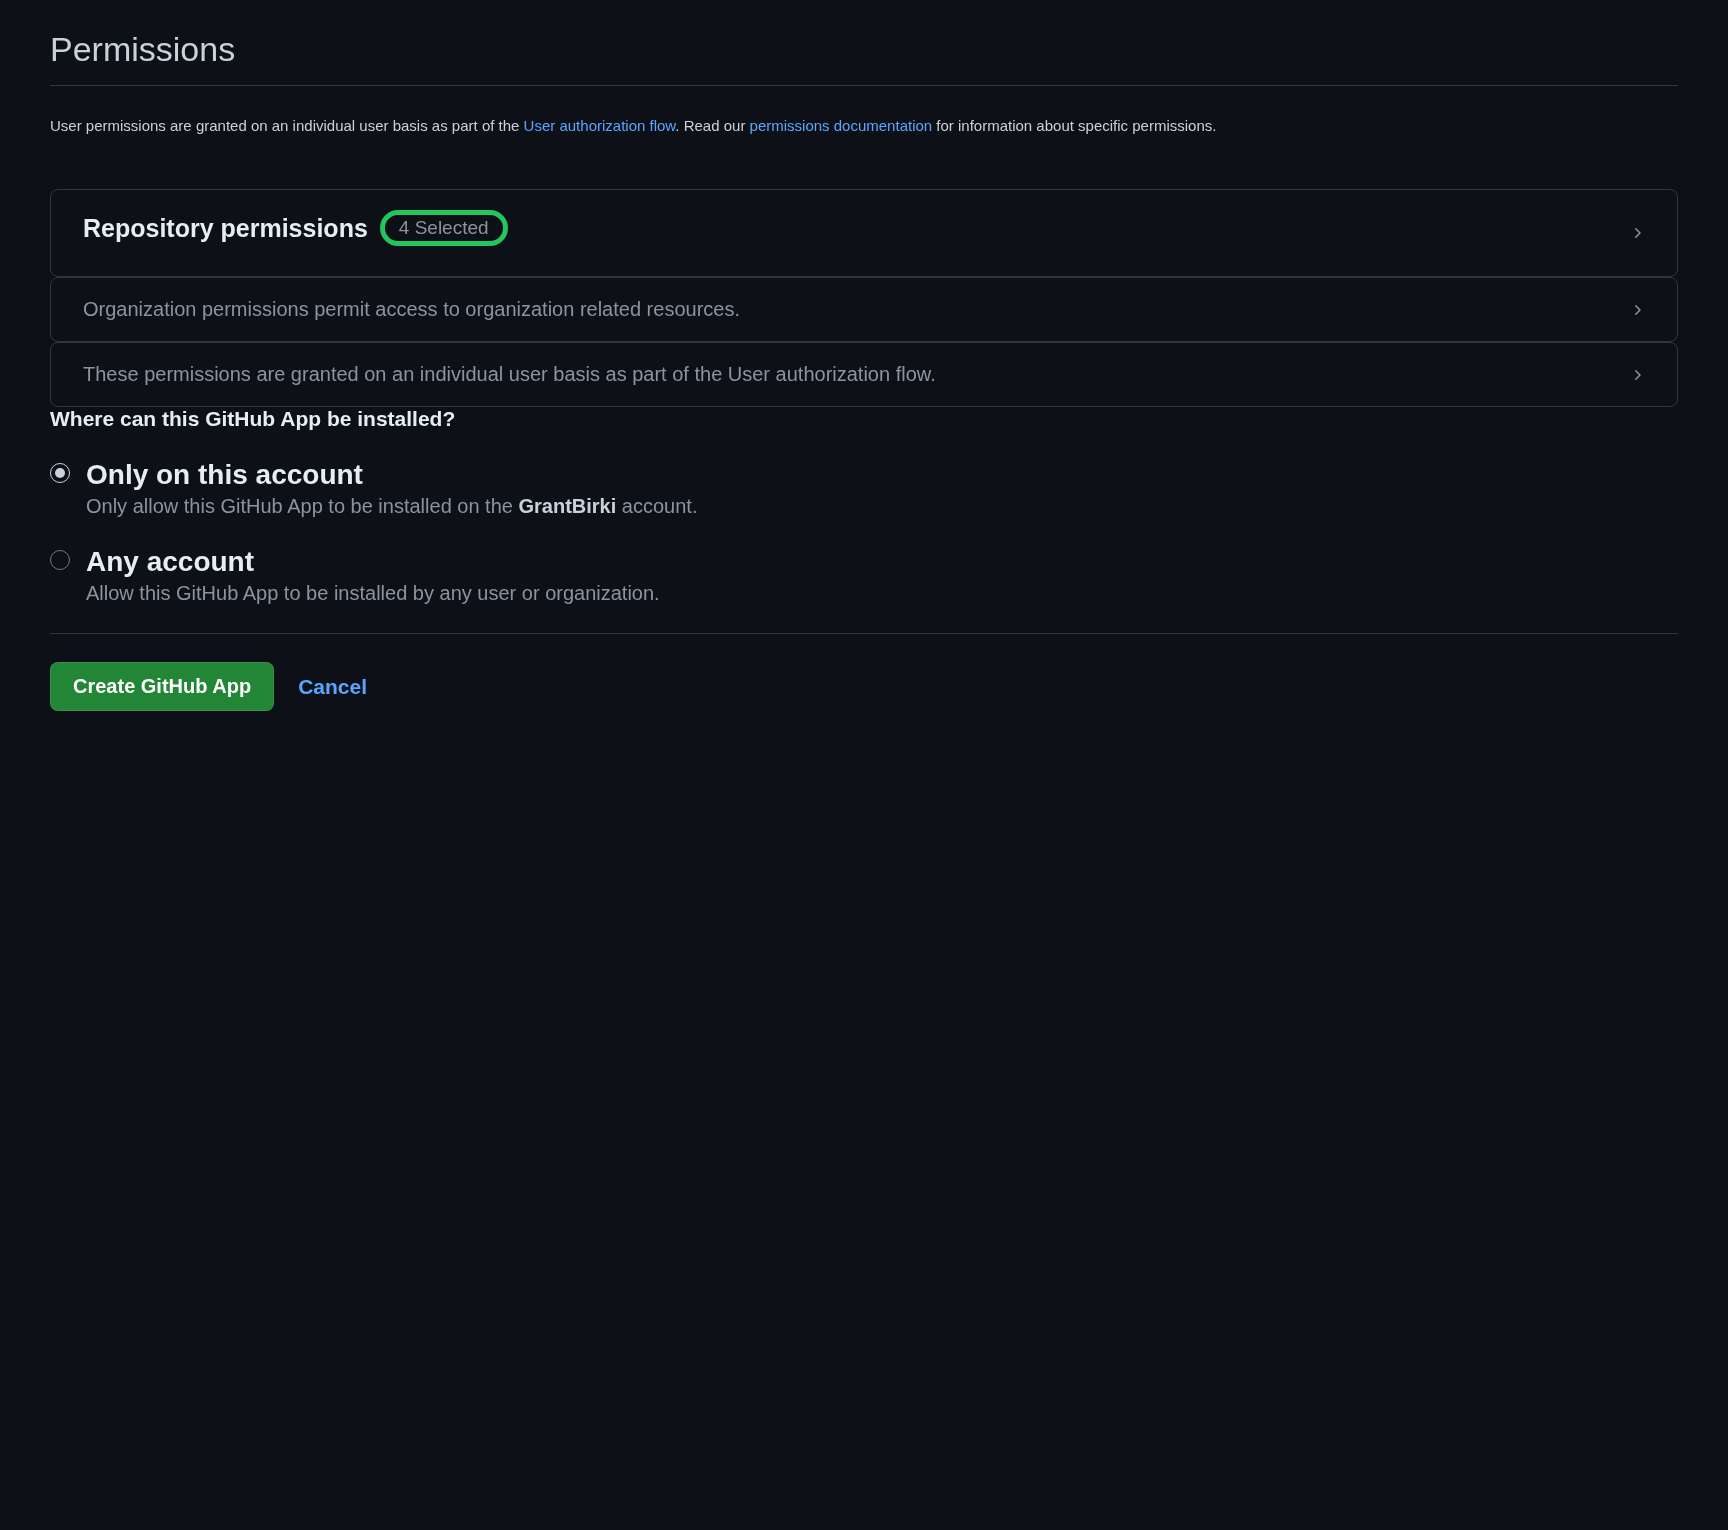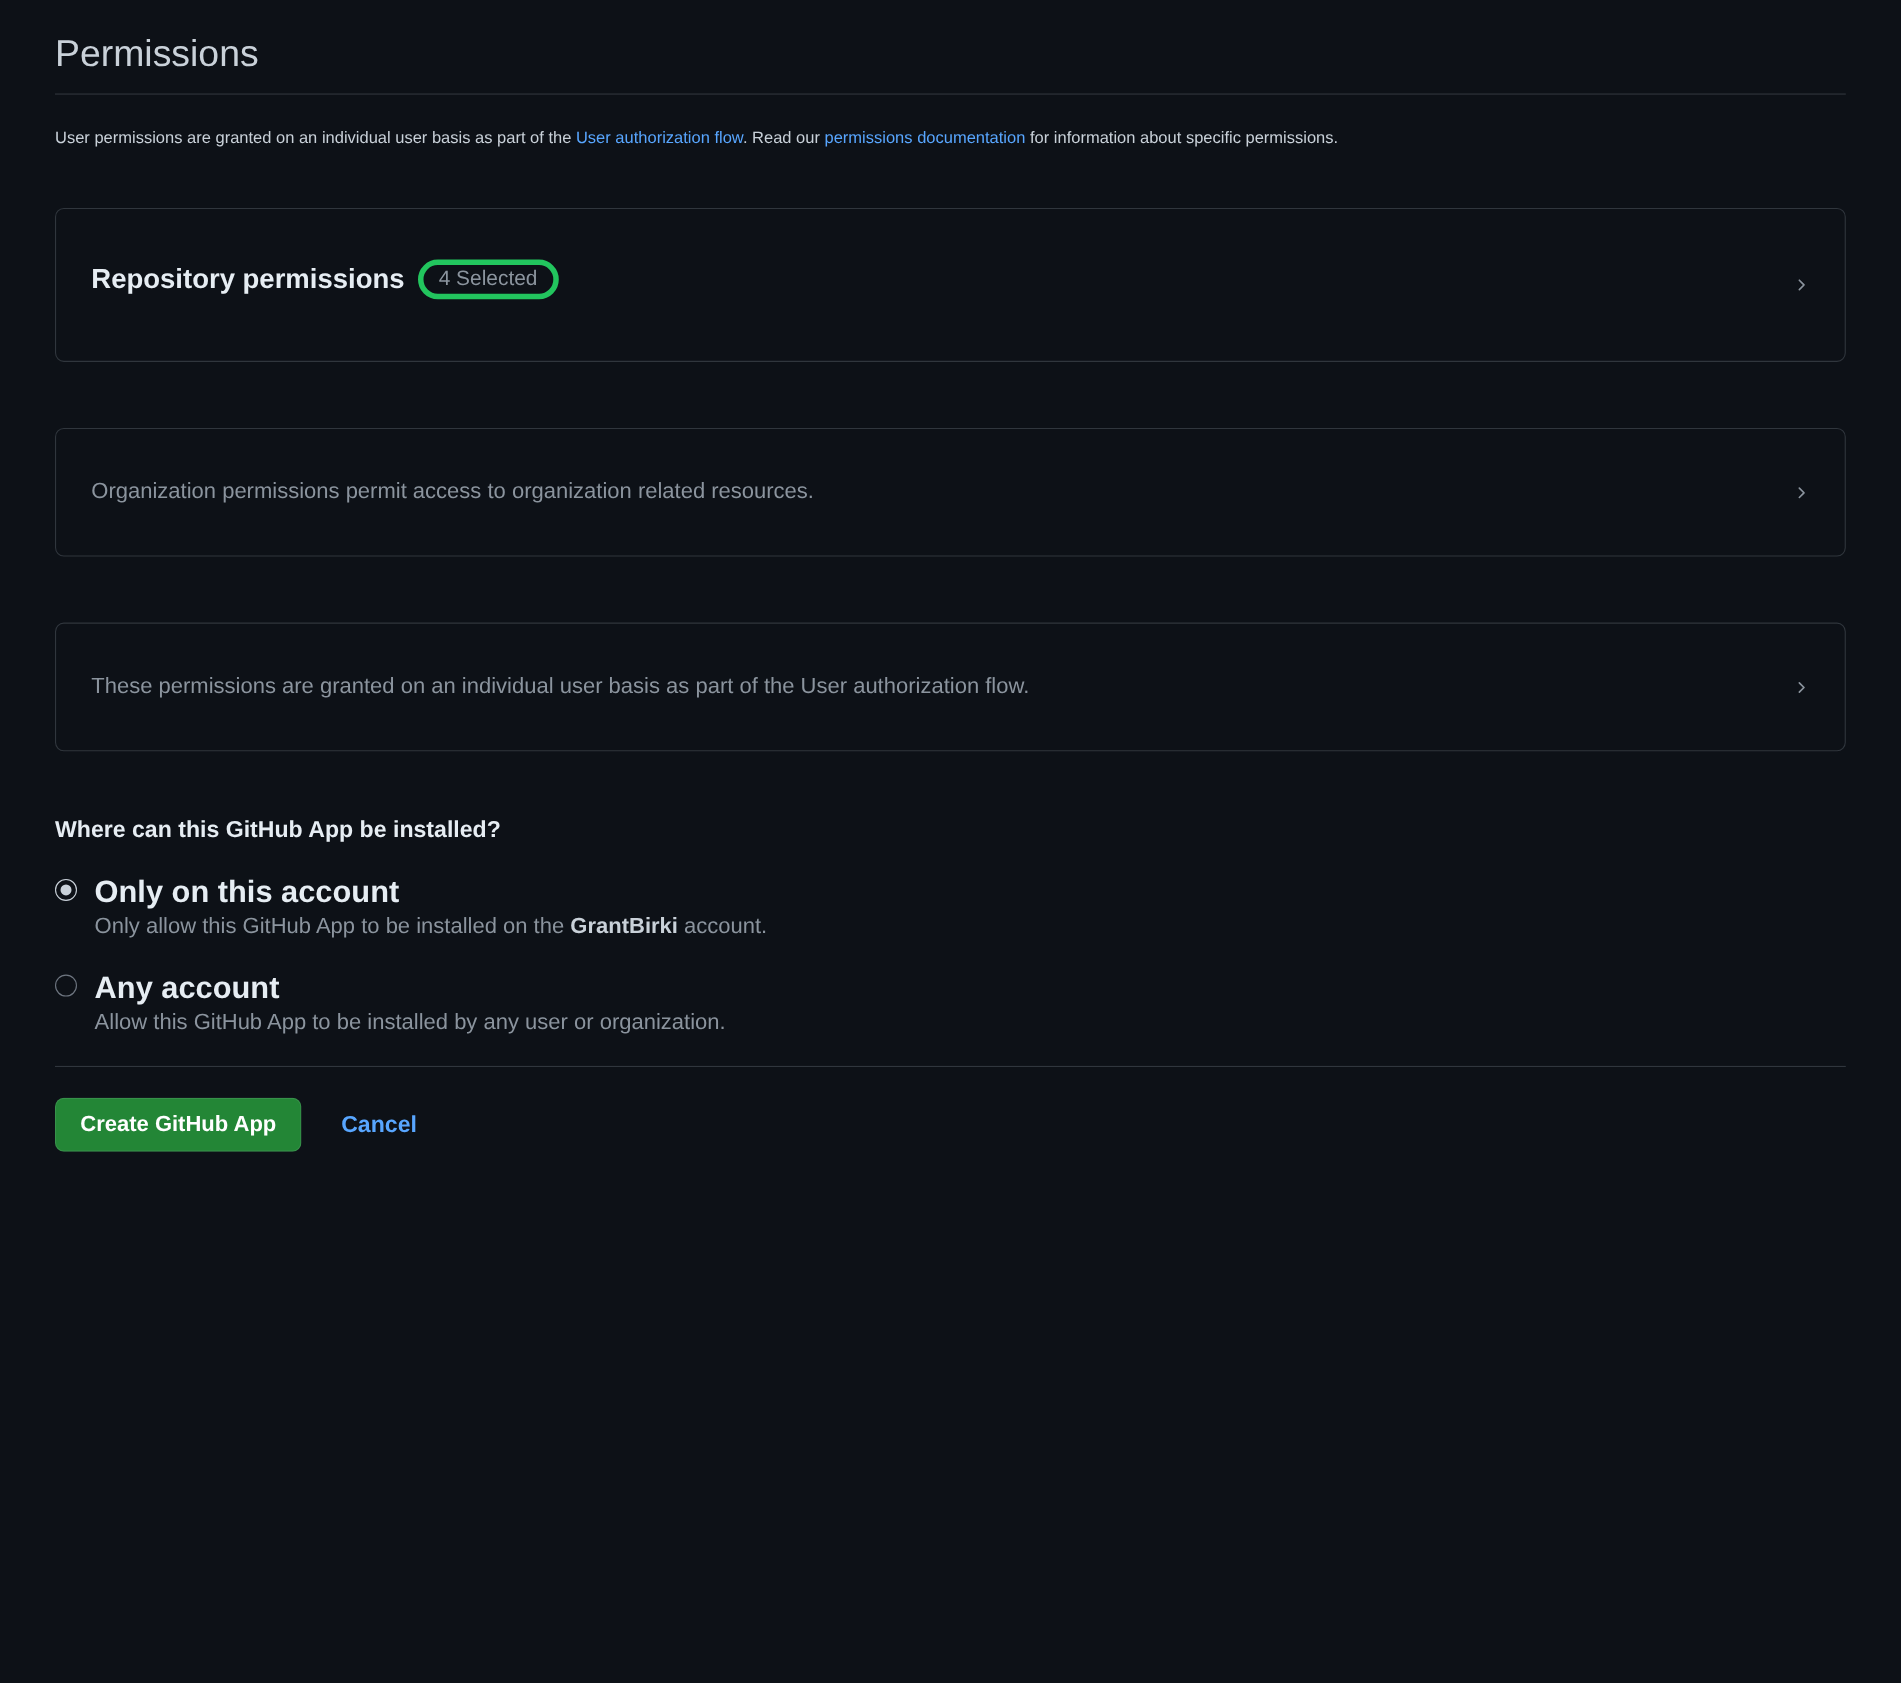--- a/index.html
+++ b/index.html
@@ -32,22 +32,21 @@
       font-size: 15px;
     }
     .link {
       color: #58a6ff;
       text-decoration: none;
       cursor: pointer;
     }
     .permission-card {
       border: 1px solid #30363d;
       border-radius: 8px;
-      padding: 46px 32px;
-      margin-bottom: 60px;
+      padding: 20px 32px;
       display: flex;
       align-items: center;
       justify-content: space-between;
       cursor: pointer;
     }
     .permission-card:last-of-type {
       margin-bottom: 60px;
     }
     .permission-card-content {
       flex: 1;
@@ -138,21 +137,21 @@
     }
     .bottom-divider {
       border: none;
       border-top: 1px solid #30363d;
       margin-top: 10px;
       margin-bottom: 28px;
     }
     .actions {
       display: flex;
       align-items: center;
-      gap: 36px;
+      gap: 24px;
     }
     .btn-primary {
       background-color: #238636;
       color: #ffffff;
       border: 1px solid rgba(240,246,252,0.1);
       border-radius: 8px;
       padding: 12px 22px;
       font-size: 20px;
       font-weight: 600;
       cursor: pointer;

